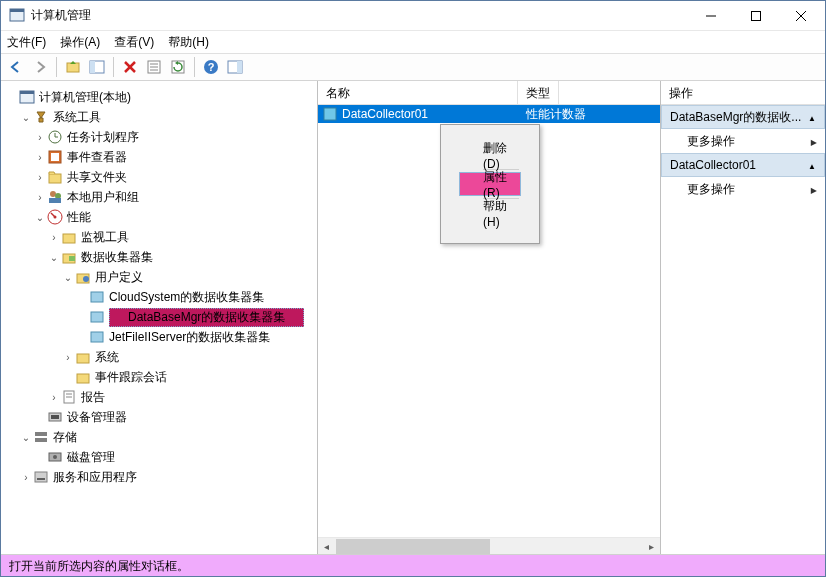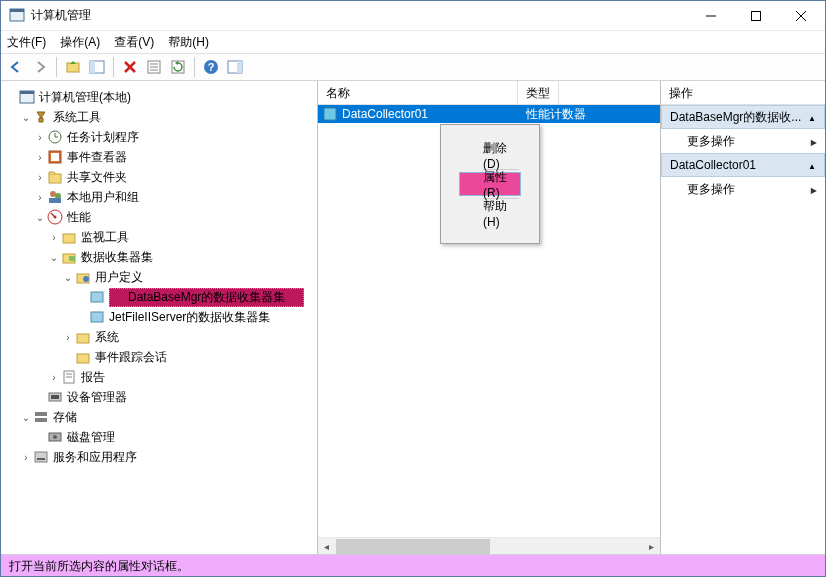--- a/index.html
+++ b/index.html
@@ -222,20 +222,26 @@
           <span class="lbl">数据收集器集</span>
         </div>
       <div class="node" style="padding-left:56px">
           <span class="twisty">⌄</span>
           <span class="ic"><svg viewBox="0 0 16 16">
               <rect x="2" y="5" width="12" height="9" fill="#f4d97a" stroke="#c0a040"></rect>
               <circle cx="11" cy="10" r="3" fill="#5080c0"></circle>
             </svg></span>
           <span class="lbl">用户定义</span>
         </div>
+      <div class="node" style="padding-left:84px">
+          <span class="ic"><svg viewBox="0 0 16 16">
+              <rect x="2" y="3" width="12" height="10" fill="#a0d0e8" stroke="#5090b0"></rect>
+            </svg></span>
+          <span class="lbl">CloudSystem的数据收集器集</span>
+        </div>
       <div class="node sel" style="padding-left:84px">
           <span class="ic"><svg viewBox="0 0 16 16">
               <rect x="2" y="3" width="12" height="10" fill="#a0d0e8" stroke="#5090b0"></rect>
             </svg></span>
           <span class="lbl">DataBaseMgr的数据收集器集</span>
         </div>
       <div class="node" style="padding-left:84px">
           <span class="ic"><svg viewBox="0 0 16 16">
               <rect x="2" y="3" width="12" height="10" fill="#a0d0e8" stroke="#5090b0"></rect>
             </svg></span>

